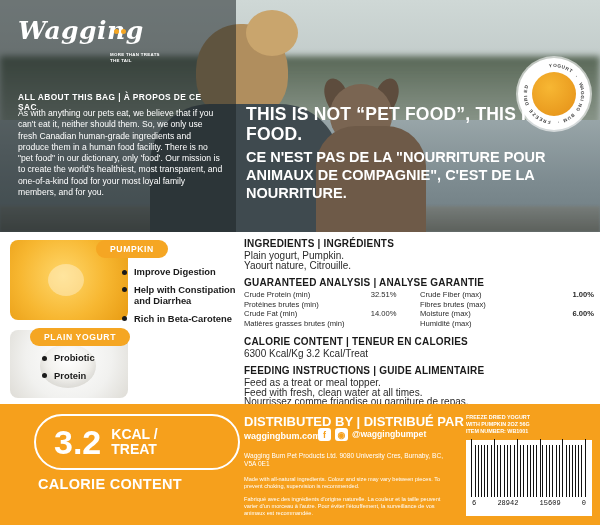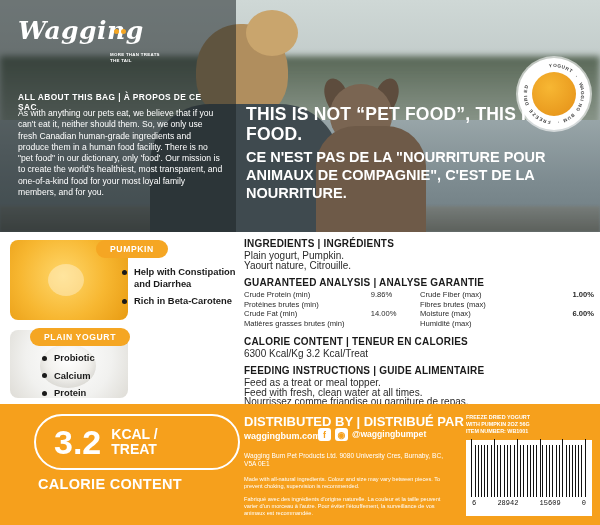--- a/index.html
+++ b/index.html
@@ -344,48 +344,48 @@
           <span style="transform: translate(-30.3853px, -6.14253px) rotate(281.429deg);">D</span>
         </div>
     </div>
   </div>
 
   <div class="mid">
 
     <div class="pumpkin-img"></div>
     <div class="tag tag-pumpkin">PUMPKIN</div>
     <ul class="bullets bullets-pumpkin">
+      <li>Improve Digestion</li>
       <li>Help with Constipation and Diarrhea</li>
       <li>Rich in Beta-Carotene</li>
     </ul>
 
     <div class="yogurt-img"></div>
     <div class="yogurt-swirl"></div>
     <div class="tag tag-yogurt">PLAIN YOGURT</div>
     <ul class="bullets bullets-yogurt">
       <li>Probiotic</li>
-      <li>Calcium</li>
       <li>Protein</li>
     </ul>
 
     <div class="info-col">
 
       <div class="ic-block">
         <div class="ic-head">INGREDIENTS  |  INGRÉDIENTS</div>
         <div class="ic-body">Plain yogurt, Pumpkin.</div>
         <div class="ic-body">Yaourt nature, Citrouille.</div>
       </div>
 
       <div class="ic-block">
         <div class="ic-head">GUARANTEED ANALYSIS  |  ANALYSE GARANTIE</div>
         <table class="ga-table">
           <tbody>
               <tr>
             <td class="ga-l">Crude Protein (min)</td>
-            <td class="ga-v">9.86%</td>
+            <td class="ga-v">32.51%</td>
             <td class="ga-r">Crude Fiber (max)</td>
             <td class="ga-v2">1.00%</td>
           </tr>
           <tr>
             <td class="ga-l">Protéines brutes (min)</td>
             <td class="ga-v"></td>
             <td class="ga-r">Fibres brutes (max)</td>
             <td class="ga-v2"></td>
           </tr>
           <tr>

